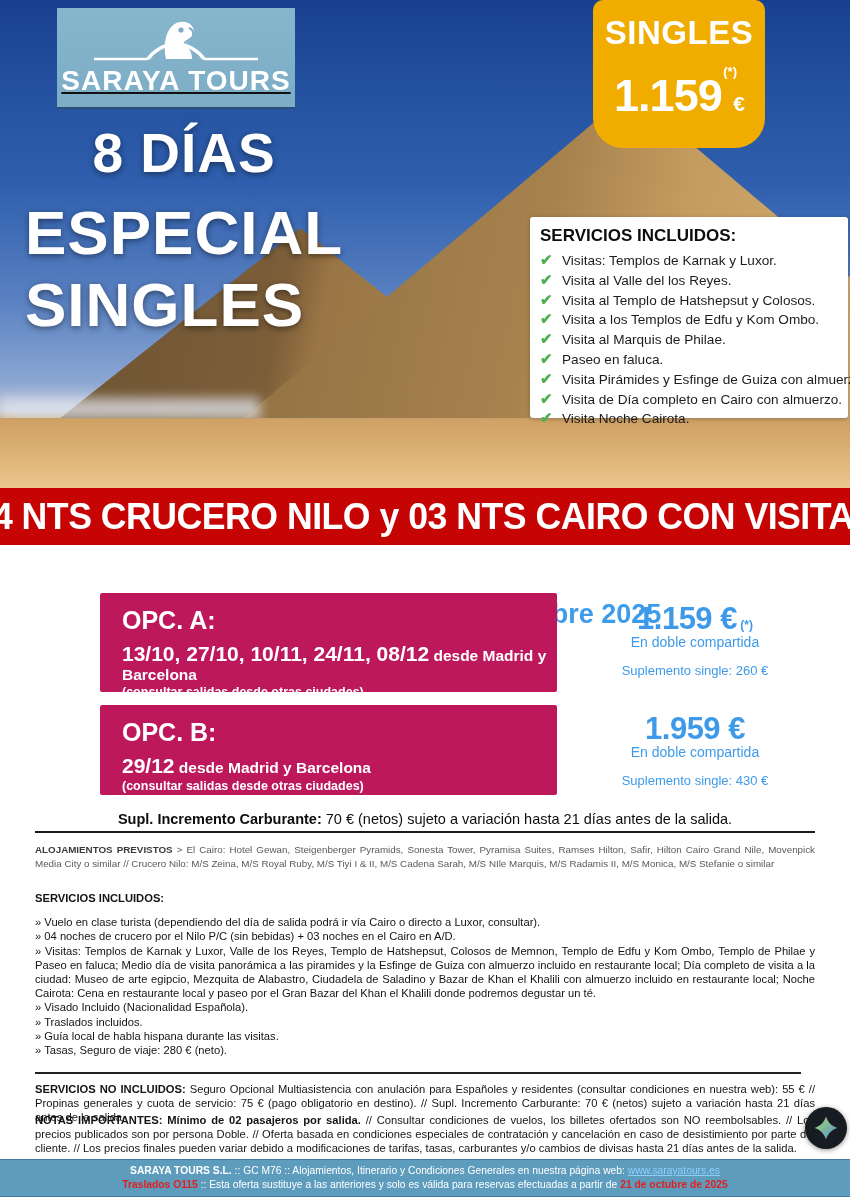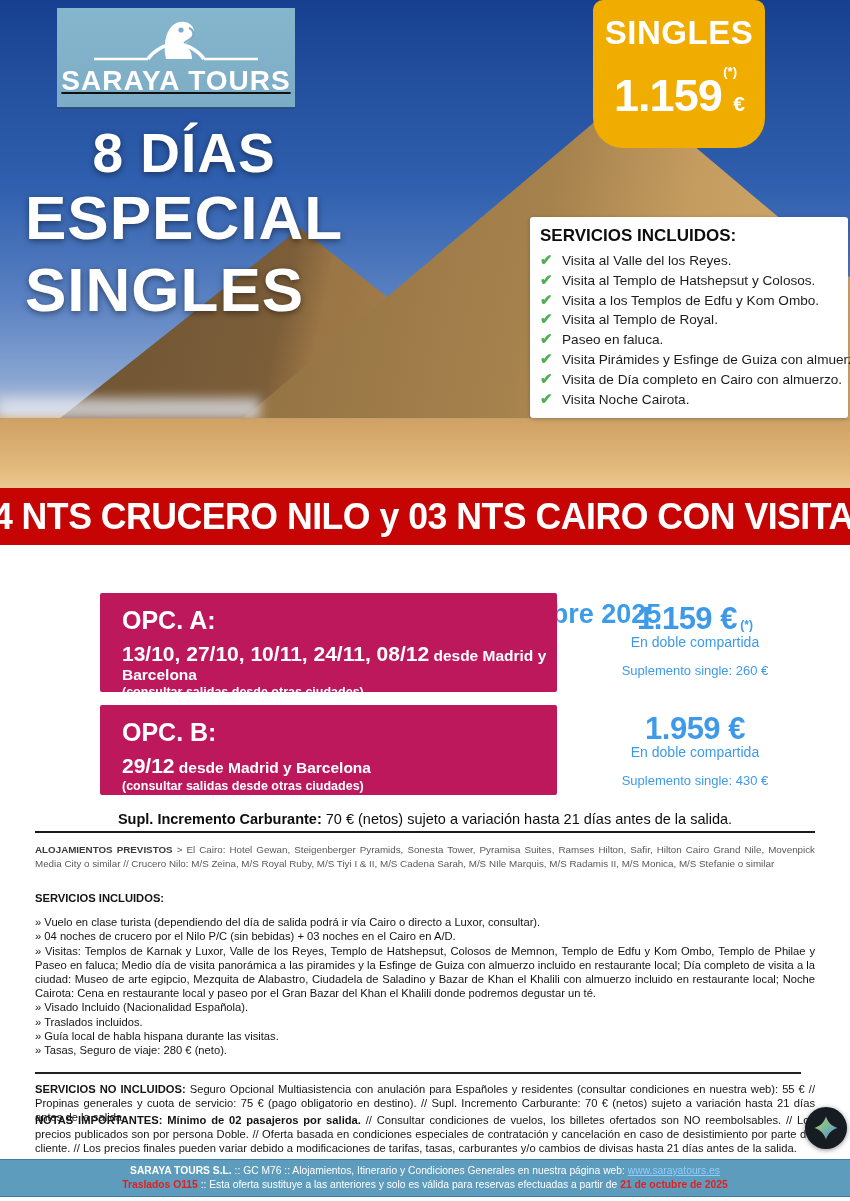--- a/index.html
+++ b/index.html
@@ -33,21 +33,21 @@
          background:#f0ad00;border-radius:10px 10px 30px 30px;color:#fff;text-align:center;}
   .badge-title{font-size:33px;font-weight:bold;margin-top:14px;letter-spacing:.5px;}
   .badge-ast{font-size:13px;font-weight:bold;text-align:right;padding-right:28px;margin-top:12px;}
   .badge-price{font-size:45px;font-weight:bold;line-height:34px;letter-spacing:-1px;}
   .badge-cur{font-size:21px;font-weight:bold;}
 
   
   .hero-title{position:absolute;left:25px;top:126px;z-index:5;color:#fff;
         text-shadow:0 2px 6px rgba(0,0,0,.45);line-height:1;}
   .ht1{font-size:55px;font-weight:bold;letter-spacing:1px;text-align:center;}
-  .ht2{font-size:62px;font-weight:bold;margin-top:6px;letter-spacing:1px;text-align:center;}
+  .ht2{font-size:62px;font-weight:bold;margin-top:21px;letter-spacing:1px;text-align:center;}
   .ht3{font-size:62px;font-weight:bold;margin-top:10px;letter-spacing:1px;}
 
   
   .svc-box{position:absolute;left:530px;top:217px;width:318px;height:201px;z-index:5;
         background:#fff;border-radius:3px;box-sizing:border-box;padding:9px 6px 6px 10px;
         box-shadow:0 1px 4px rgba(0,0,0,.25);}
   .svc-head{font-size:17px;font-weight:bold;color:#0d0d0d;margin-bottom:5px;}
   .svc-list{list-style:none;margin:0;padding:0;}
   .svc-list li{font-size:13.6px;color:#1c1c1c;line-height:18.8px;white-space:nowrap;}
   .check{display:inline-block;width:22px;color:#4db052;font-weight:bold;font-size:15px;}
@@ -138,24 +138,25 @@
 
     <div class="hero-title">
       <div class="ht1">8 DÍAS</div>
       <div class="ht2">ESPECIAL</div>
       <div class="ht3">SINGLES</div>
     </div>
 
     <div class="svc-box">
       <div class="svc-head">SERVICIOS INCLUIDOS:</div>
       <ul class="svc-list">
+        <li><span class="check">✔</span><span>Visitas: Templos de Karnak y Luxor.</span></li>
         <li><span class="check">✔</span><span>Visita al Valle del los Reyes.</span></li>
         <li><span class="check">✔</span><span>Visita al Templo de Hatshepsut y Colosos.</span></li>
         <li><span class="check">✔</span><span>Visita a los Templos de Edfu y Kom Ombo.</span></li>
-        <li><span class="check">✔</span><span>Visita al Templo de Royal.</span></li>
+        <li><span class="check">✔</span><span>Visita al Marquis de Philae.</span></li>
         <li><span class="check">✔</span><span>Paseo en faluca.</span></li>
         <li><span class="check">✔</span><span>Visita Pirámides y Esfinge de Guiza con almuerzo.</span></li>
         <li><span class="check">✔</span><span>Visita de Día completo en Cairo con almuerzo.</span></li>
         <li><span class="check">✔</span><span>Visita Noche Cairota.</span></li>
       </ul>
     </div>
   </div>
 
   <div class="banner">
     <span>04 NTS CRUCERO NILO y 03 NTS CAIRO CON VISITAS</span>

